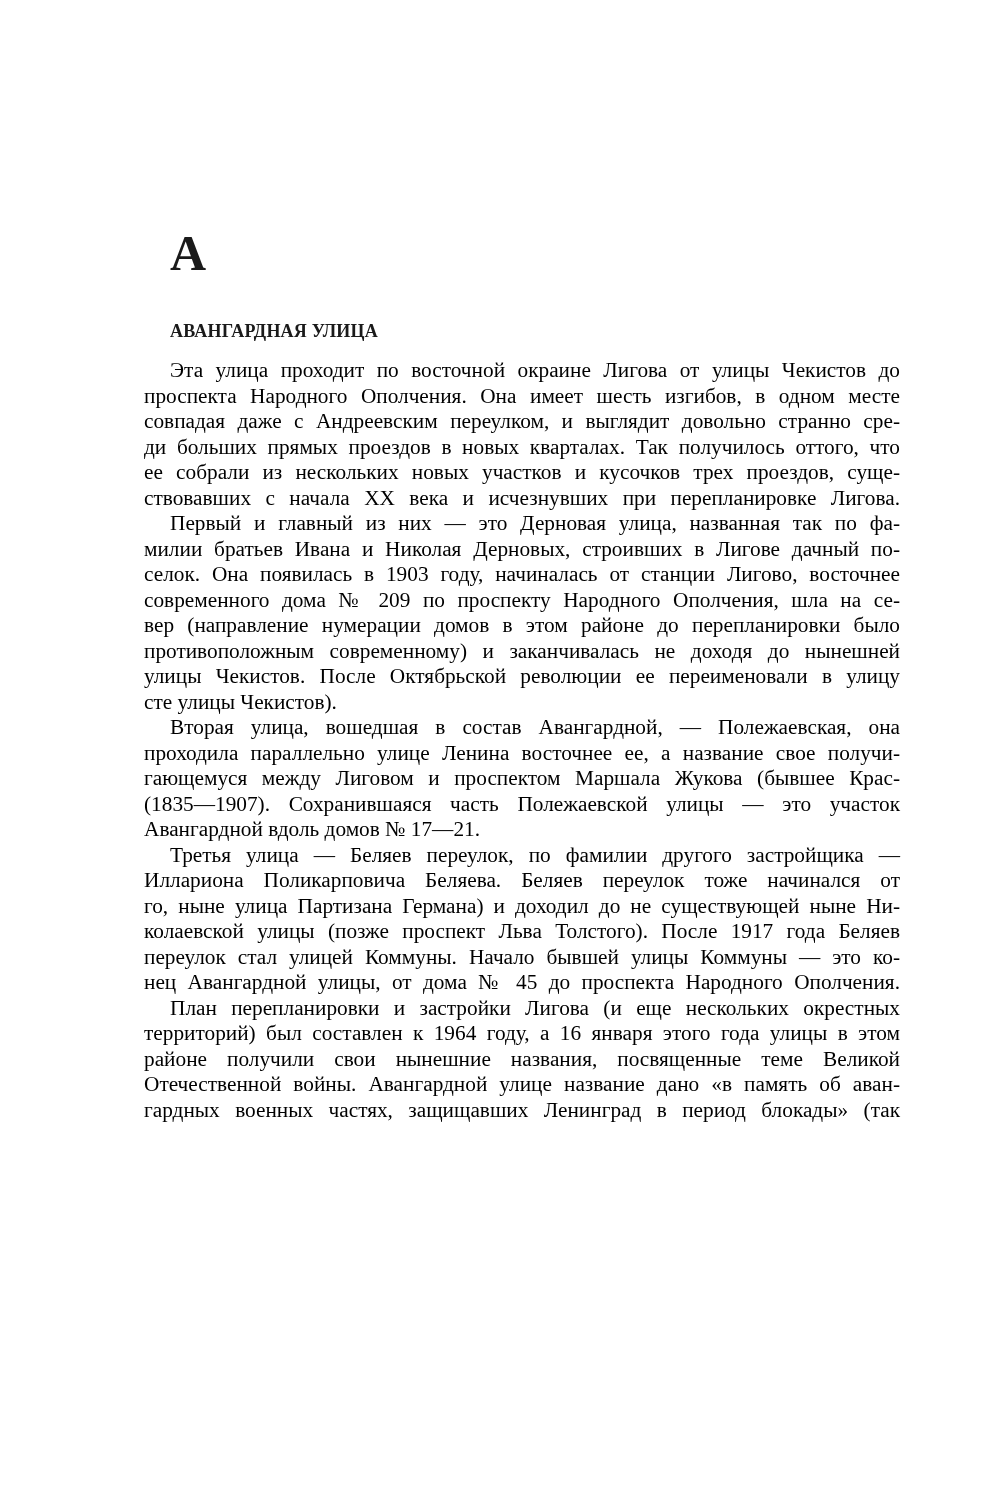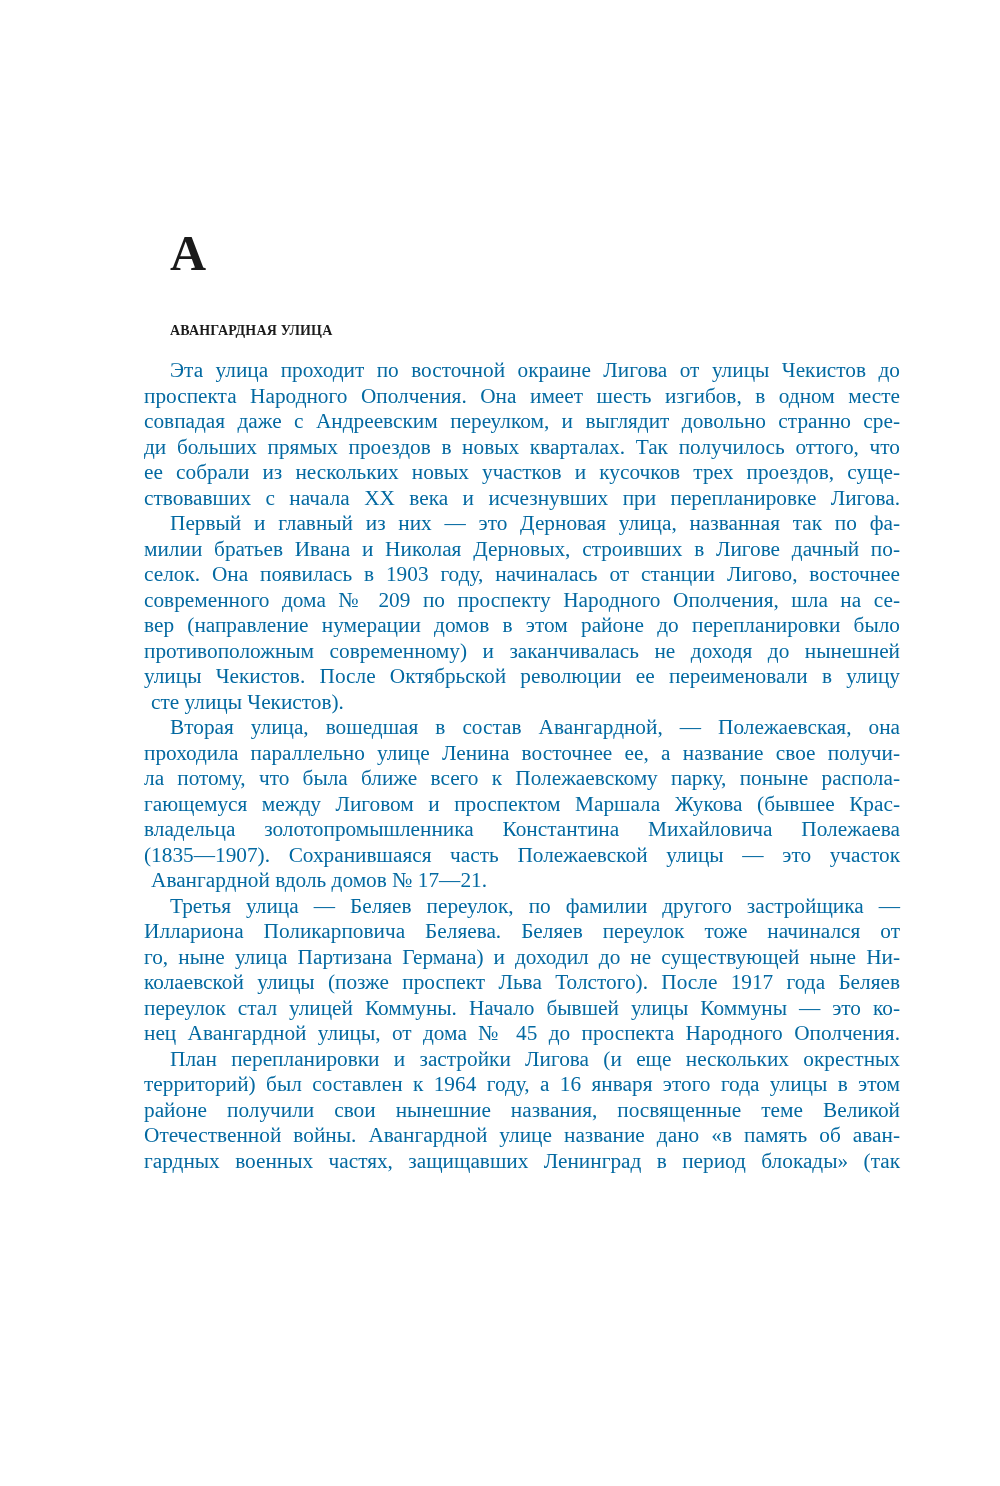--- a/index.html
+++ b/index.html
@@ -8,33 +8,33 @@
     position: absolute; left: 0; top: 0; width: 1000px; height: 1486px; background: #ffffff;
   }
   .chapter-letter {
     position: absolute; left: 170px; top: 228px;
     font-family: "Liberation Serif", "DejaVu Serif", serif;
     font-weight: bold; font-size: 50px; line-height: 50px; color: #1a1a1a;
   }
   .section-title {
     position: absolute; left: 170px; top: 319px;
     font-family: "Liberation Serif", "DejaVu Serif", serif;
-    font-weight: bold; font-size: 14px; line-height: 24px; color: #1a1a1a;
+    font-weight: bold; font-size: 18px; line-height: 24px; color: #1a1a1a;
     letter-spacing: 0.2px;
   }
   .body-text {
     position: absolute; left: 144px; top: 358px; width: 756px;
     font-family: "Liberation Serif", "DejaVu Serif", serif;
-    font-size: 21.3px; line-height: 25.5px; color: #0369a1;
+    font-size: 21.3px; line-height: 25.5px; color: #000000;
   }
   .line {
     display: block; white-space: nowrap; text-align: justify; text-align-last: justify;
     height: 25.5px; overflow: visible;
   }
-  .line.last { text-align-last: left; margin-left: 7px; }
+  .line.last { text-align-last: left; }
   .line.indent { padding-left: 26px; }
 </style>
 </head>
 <body>
 
 <div class="page">
   <div class="chapter-letter">А</div>
   <div class="section-title">АВАНГАРДНАЯ УЛИЦА</div>
 
   <div class="body-text">
@@ -55,23 +55,21 @@
       <span class="line">современного дома № 209 по проспекту Народного Ополчения, шла на се-</span>
       <span class="line">вер (направление нумерации домов в этом районе до перепланировки было</span>
       <span class="line">противоположным современному) и заканчивалась не доходя до нынешней</span>
       <span class="line">улицы Чекистов. После Октябрьской революции ее переименовали в улицу</span>
       <span class="line last">сте улицы Чекистов).</span>
     </div>
 
     <div>
       <span class="line indent">Вторая улица, вошедшая в состав Авангардной, — Полежаевская, она</span>
       <span class="line">проходила параллельно улице Ленина восточнее ее, а название свое получи-</span>
-      <span class="line">ла потому, что была ближе всего к Полежаевскому парку, поныне распола-</span>
       <span class="line">гающемуся между Лиговом и проспектом Маршала Жукова (бывшее Крас-</span>
-      <span class="line">владельца золотопромышленника Константина Михайловича Полежаева</span>
       <span class="line">(1835—1907). Сохранившаяся часть Полежаевской улицы — это участок</span>
       <span class="line last">Авангардной вдоль домов № 17—21.</span>
     </div>
 
     <div>
       <span class="line indent">Третья улица — Беляев переулок, по фамилии другого застройщика —</span>
       <span class="line">Иллариона Поликарповича Беляева. Беляев переулок тоже начинался от</span>
       <span class="line">го, ныне улица Партизана Германа) и доходил до не существующей ныне Ни-</span>
       <span class="line">колаевской улицы (позже проспект Льва Толстого). После 1917 года Беляев</span>
       <span class="line">переулок стал улицей Коммуны. Начало бывшей улицы Коммуны — это ко-</span>

